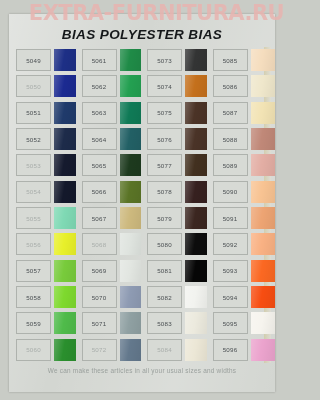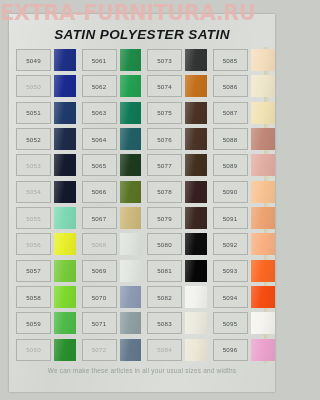--- a/index.html
+++ b/index.html
@@ -4,22 +4,22 @@
 <style>
   html,body{margin:0;padding:0;}
   body{
     width:285px;height:400px;overflow:hidden;
     background:#c9ccc6;
     font-family:"Liberation Sans",sans-serif;
     position:relative;
   }
   
   #watermark{
-    position:absolute;left:0;top:0;width:285px;height:26px;
-    display:flex;align-items:center;
+    position:absolute;left:14px;top:0;width:285px;height:26px;
+    display:flex;align-items:center;justify-content:center;
     z-index:5;pointer-events:none;
   }
   #watermark span{
     font-size:21px;font-weight:bold;letter-spacing:-0.5px;
     color:#e8b4b0;opacity:.85;white-space:nowrap;
     font-family:"DejaVu Sans",sans-serif;
   }
   
   #card{
     position:absolute;left:9px;top:14px;width:266px;height:378px;
@@ -76,21 +76,21 @@
   }
 </style>
 </head>
 <body>
 
 <div id="watermark">
   <span>EXTRA-FURNITURA.RU</span>
 </div>
 
 <div id="card">
-  <div id="title">SATIN POLYESTER SATIN</div>
+  <div id="title">BIAS POLYESTER BIAS</div>
   <div id="edgestrip"></div>
   <div id="grid">
       <div class="cell col1">
         <div class="tag">5049</div>
         <div class="swatch" style="background: rgb(29, 47, 134);"></div>
       </div>
       <div class="cell col2">
         <div class="tag">5061</div>
         <div class="swatch" style="background: rgb(31, 139, 71);"></div>
       </div>

